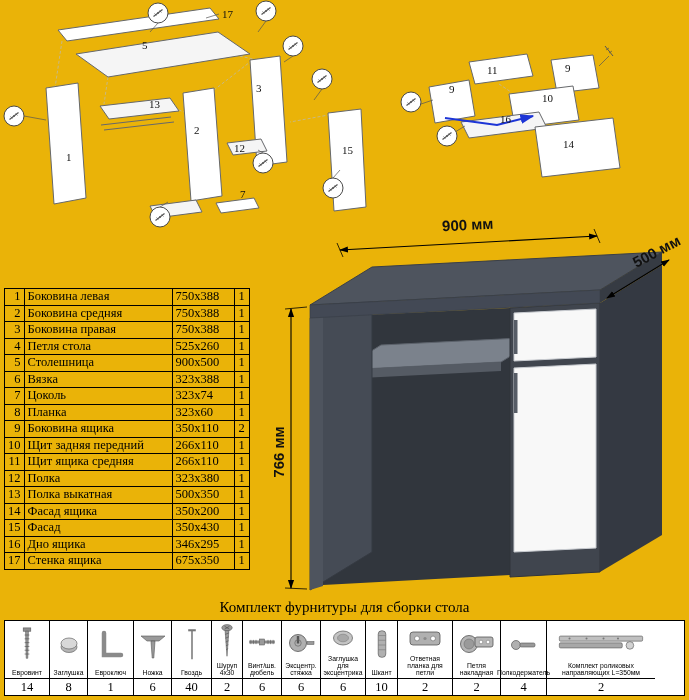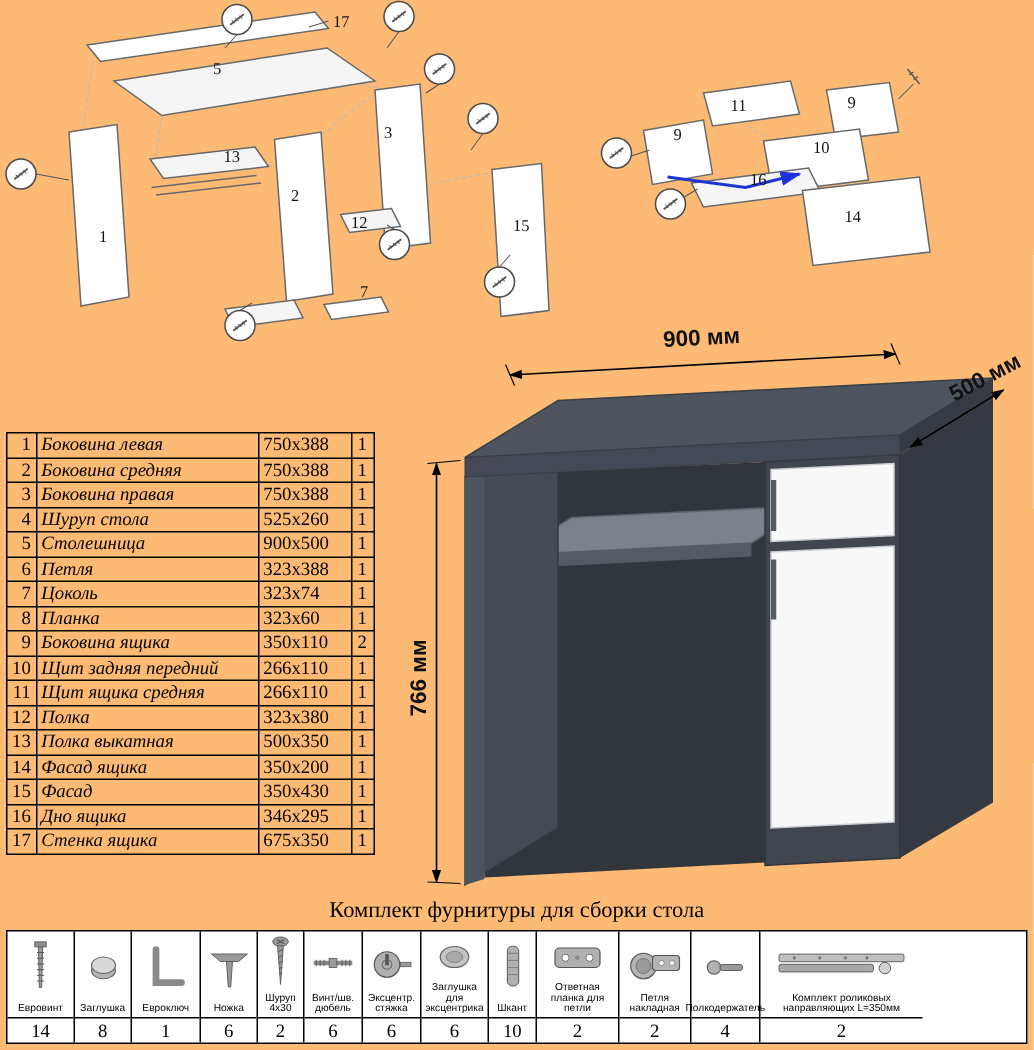--- a/index.html
+++ b/index.html
@@ -1,28 +1,28 @@
 <!DOCTYPE html>
 <html><head>
 <meta charset="utf-8">
 <style>
   * { margin:0; padding:0; box-sizing:border-box; }
   html,body { width:689px; height:700px; background:#fff; overflow:hidden;
               font-family:"Liberation Serif", serif; color:#000; }
-  .sheet { position:absolute; inset:0; width:689px; height:700px; background:#fdba74; }
+  .sheet { position:absolute; inset:0; width:689px; height:700px; background:#eab308; }
 
   .diag-main   { position:absolute; left:0;   top:0;   }
   .diag-drawer { position:absolute; left:399px; top:30px; }
   .desk-svg    { position:absolute; left:255px; top:210px; }
 
   table.parts { position:absolute; left:4px; top:288px; border-collapse:collapse;
                 font-size:12.5px; line-height:1.05; }
   table.parts td { border:1px solid #000; padding:0 3px; height:16.5px; white-space:nowrap; }
   table.parts td:nth-child(1){ width:18px; text-align:right; }
-  table.parts td:nth-child(2){ width:148px;font-style:italic; }
+  table.parts td:nth-child(2){ width:148px; }
   table.parts td:nth-child(3){ width:62px; }
   table.parts td:nth-child(4){ width:15px; text-align:center; }
 
   .hw-title { position:absolute; left:0; top:599px; width:689px; text-align:center;
               font-size:15px; }
   .hw { position:absolute; left:4px; top:620px; width:681px; height:76px;
         display:flex; border:1px solid #000; background:#fff; }
   .hw-col { border-left:1px solid #000; display:flex; flex-direction:column; min-width:0; }
   .hw-col:first-child { border-left:none; }
   .hw-top { flex:1; display:flex; flex-direction:column; align-items:center;
@@ -163,33 +163,33 @@
           <td>1</td>
         </tr>
         <tr>
           <td>3</td>
           <td>Боковина правая</td>
           <td>750x388</td>
           <td>1</td>
         </tr>
         <tr>
           <td>4</td>
-          <td>Шуруп стола</td>
+          <td>Петля стола</td>
           <td>525x260</td>
           <td>1</td>
         </tr>
         <tr>
           <td>5</td>
           <td>Столешница</td>
           <td>900x500</td>
           <td>1</td>
         </tr>
         <tr>
           <td>6</td>
-          <td>Петля</td>
+          <td>Вязка</td>
           <td>323x388</td>
           <td>1</td>
         </tr>
         <tr>
           <td>7</td>
           <td>Цоколь</td>
           <td>323x74</td>
           <td>1</td>
         </tr>
         <tr>
@@ -348,20 +348,32 @@
           <svg width="32" height="36" viewBox="0 0 32 36">
               <polygon points="4,9 28,9 22,14 10,14" fill="#9a9a9a" stroke="#555" stroke-width="0.6"></polygon>
               <polygon points="14,14 18,14 16.8,31 15.2,31" fill="#9a9a9a" stroke="#555" stroke-width="0.6"></polygon>
             </svg>
         </div>
         <div class="hw-label">Ножка</div>
       </div>
       <div class="hw-qty">6</div>
     </div>
 
+    <div class="hw-col" style="width:40px">
+      <div class="hw-top">
+        <div class="hw-icon">
+          <svg width="24" height="38" viewBox="0 0 24 40">
+              <line x1="12" y1="5" x2="12" y2="35" stroke="#777" stroke-width="1.6"></line>
+              <line x1="8" y1="4.5" x2="16" y2="4.5" stroke="#777" stroke-width="2.2"></line>
+            </svg>
+        </div>
+        <div class="hw-label">Гвоздь</div>
+      </div>
+      <div class="hw-qty">40</div>
+    </div>
 
 
     <div class="hw-col" style="width:31px">
       <div class="hw-top">
         <div class="hw-icon">
           <svg width="24" height="38" viewBox="0 0 24 40">
               <ellipse cx="12" cy="5" rx="5.5" ry="3.3" fill="#9a9a9a" stroke="#555" stroke-width="0.6"></ellipse>
               <path d="M9.5 3.5l5 3M14.5 3.5l-5 3" stroke="#555" stroke-width="0.8"></path>
               <polygon points="10,8 14,8 12,35" fill="#9a9a9a" stroke="#555" stroke-width="0.6"></polygon>
               <path d="M10 12l4-1.5M10.3 16l3.5-1.4M10.6 20l3-1.3M10.9 24l2.5-1.1M11.2 28l2-1" stroke="#555" stroke-width="0.7"></path>

